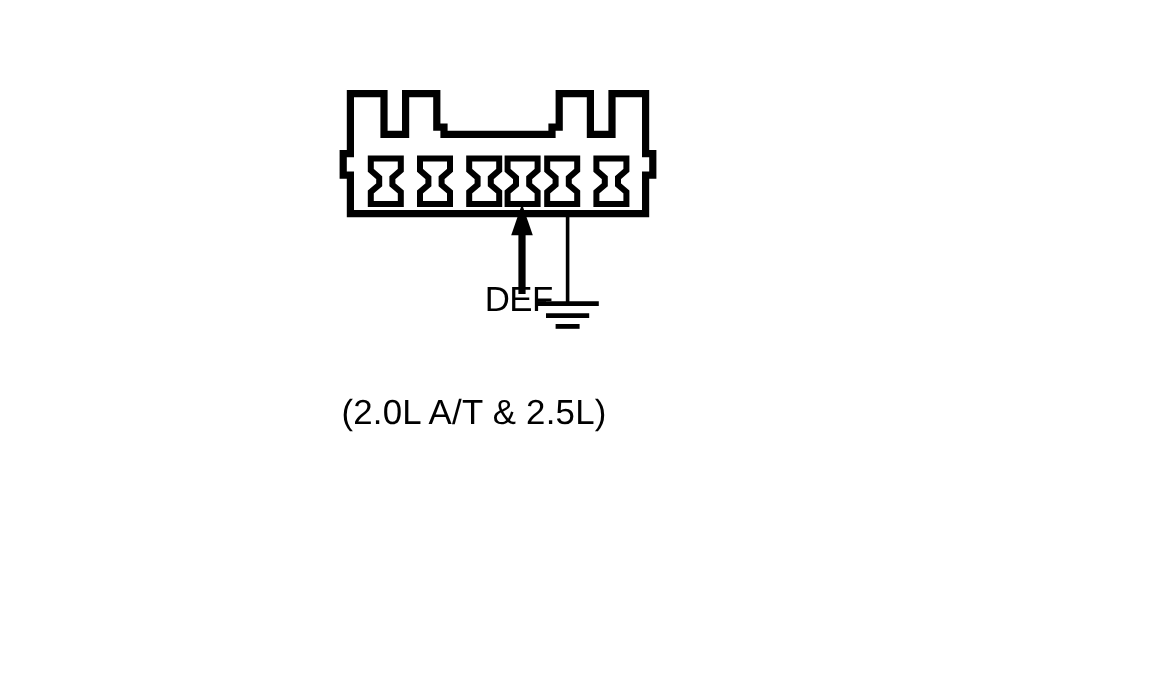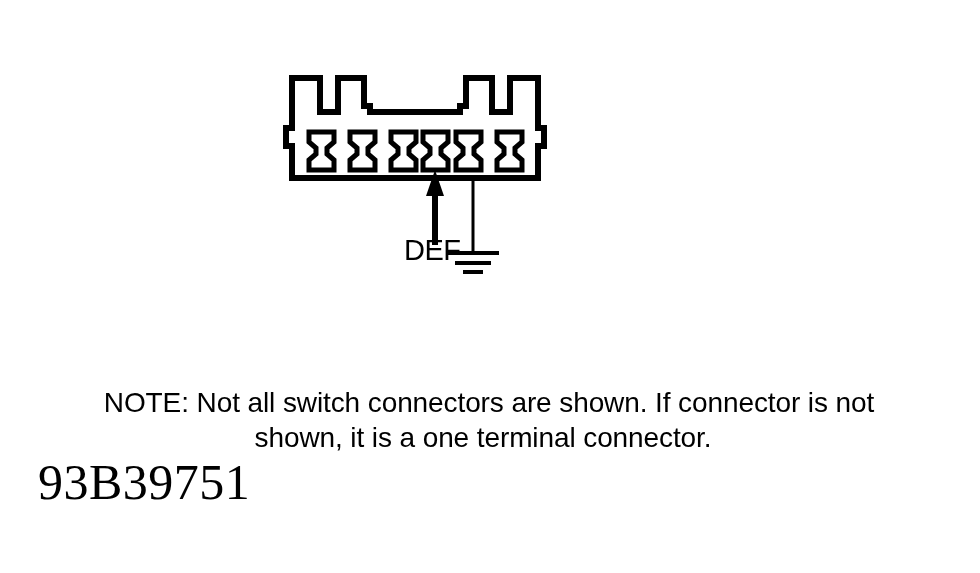--- a/index.html
+++ b/index.html
@@ -162,20 +162,18 @@
       <line x1="455" y1="263" x2="491" y2="263" stroke="#000000" stroke-width="4"></line>
       <line x1="463" y1="272" x2="483" y2="272" stroke="#000000" stroke-width="4"></line>
     </g>
 
     <line x1="447" y1="253" x2="455" y2="253" stroke="#000000" stroke-width="4"></line>
   </svg>
 
   <div class="txt terminal-label">DEF</div>
 
 
+  <div class="txt device-subtitle">(2.0L A/T &amp; 2.5L)</div>
 
-  <div class="txt note-line1">NOTE: Not all switch connectors are shown. If connector is not</div>
 
-  <div class="txt note-line2">shown, it is a one terminal connector.</div>
 
-  <div class="txt figure-number">93B39751</div>
 
 </div>
 
 </body></html>

